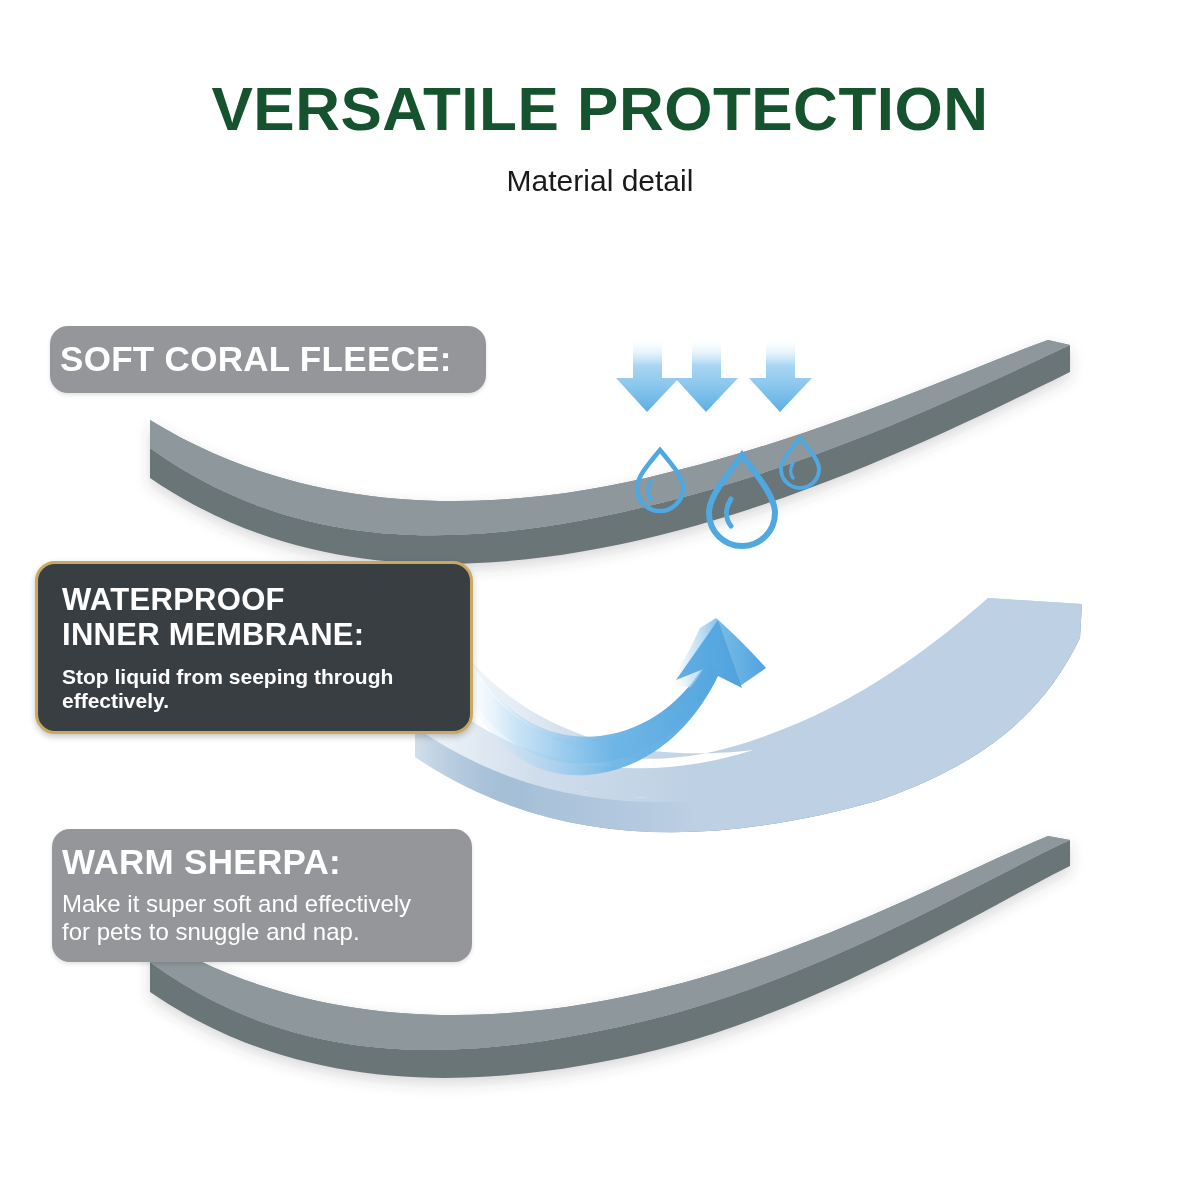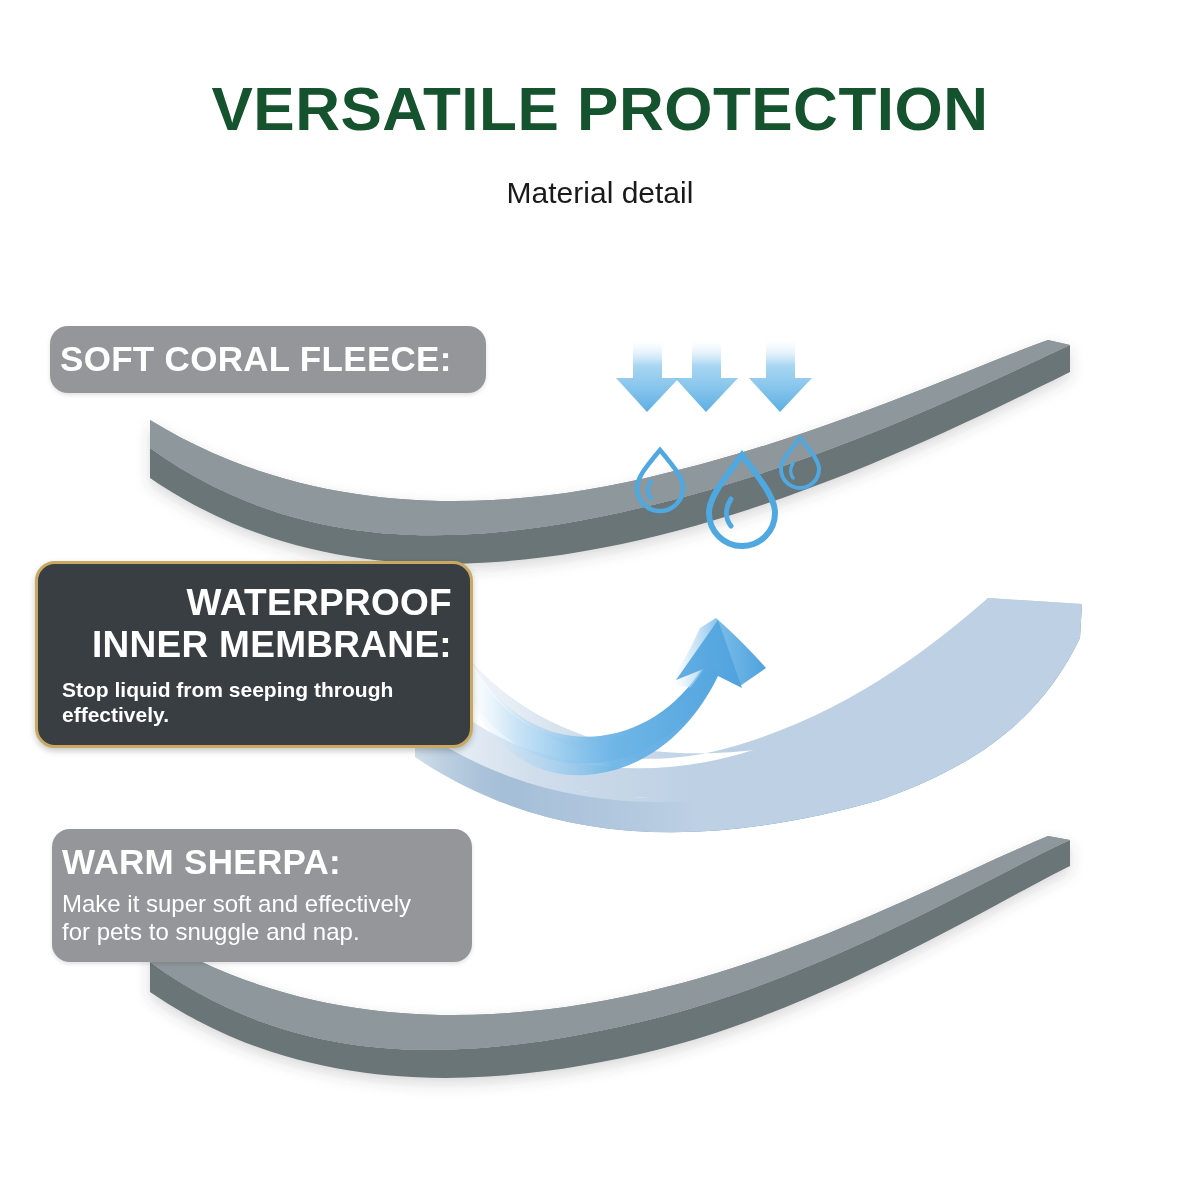--- a/index.html
+++ b/index.html
@@ -31,21 +31,21 @@
     margin: 0;
     padding-top: 78px;
     font-family: "Liberation Sans", sans-serif;
     font-size: 62px;
     font-weight: bold;
     letter-spacing: 0.5px;
     color: #14532d;
     line-height: 1.0;
   }
   .subtitle {
-    margin: 12px;
+    margin: 0;
     padding-top: 26px;
     font-family: "Liberation Sans", sans-serif;
     font-size: 30px;
     font-weight: normal;
     color: #1a1a1a;
     line-height: 1.0;
   }
 
   
   .art {
@@ -90,21 +90,21 @@
     white-space: pre-line;
   }
 
   
   #box-fleece { left: 50px; top: 326px; width: 436px; }
   #box-fleece .label-heading { font-size: 35px; }
   #box-fleece .label-body { font-size: 24px; padding-top: 10px; }
 
   
   #box-membrane { left: 35px; top: 561px; width: 438px; padding: 18px 18px 18px 24px; }
-  #box-membrane .label-heading { font-size: 37px; line-height: 1.14; text-align: right; }
+  #box-membrane .label-heading { font-size: 31px; line-height: 1.14; }
   #box-membrane .label-body { font-size: 21px; font-weight: bold; padding-top: 12px; }
 
   
   #box-sherpa { left: 52px; top: 829px; width: 420px; }
   #box-sherpa .label-heading { font-size: 35px; }
   #box-sherpa .label-body { font-size: 24px; padding-top: 10px; }
 </style>
 </head>
 <body>
 

